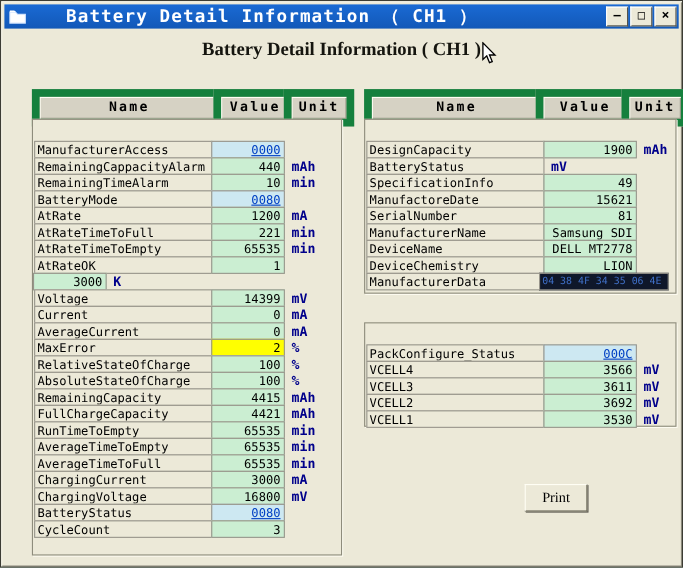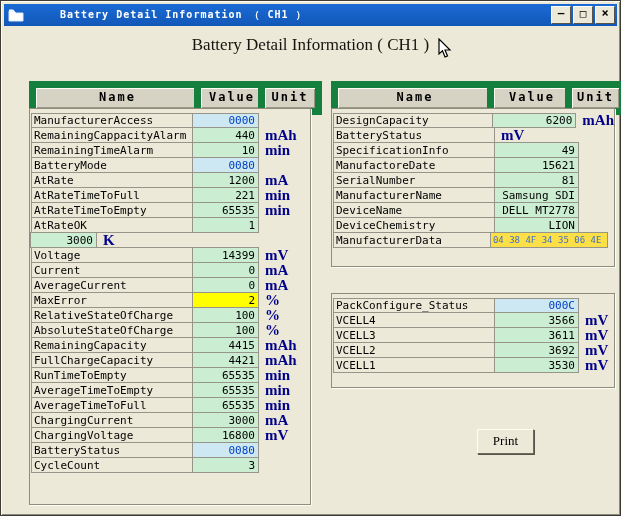--- a/index.html
+++ b/index.html
@@ -5,63 +5,63 @@
   html,body{margin:0;padding:0;width:621px;height:516px;overflow:hidden;
     font-family:"DejaVu Sans Mono",monospace;background:#3a7a78;}
   #window{position:absolute;left:0;top:0;width:619px;height:514px;
     background:#ece9d8;border:1px solid #3c3c34;
     box-shadow:inset 1px 1px 0 #fffef2, inset -1px -1px 0 #8a887a;}
   
   #titlebar{position:absolute;left:3px;top:3px;right:3px;height:22px;
     background:linear-gradient(180deg,#1a6ad4 0%,#1258b8 100%);
     display:flex;align-items:center;padding:0 2px;}
   #titlebar .appicon{width:16px;height:14px;margin:0 4px 0 2px;flex:0 0 auto;}
-  #titlebar .ttext{color:#fff;font-weight:bold;font-size:10px;letter-spacing:1px;
+  #titlebar .ttext{color:#fff;font-weight:bold;font-size:16px;letter-spacing:1px;
     flex:1;white-space:nowrap;overflow:hidden;padding-left:32px;}
   .winbtn{width:18px;height:16px;margin-left:2px;background:#ece9d8;
     border:1px solid;border-color:#fff #55534a #55534a #fff;
     font-size:11px;font-weight:bold;line-height:13px;text-align:center;
     color:#000;cursor:default;user-select:none;}
   .winbtn.close{font-size:12px;}
   
   #heading{position:absolute;left:0;top:34px;width:100%;text-align:center;
-    font-family:"Liberation Serif",serif;font-weight:normal;font-size:17px;color:#15150f;}
+    font-family:"Liberation Serif",serif;font-weight:bold;font-size:17px;color:#15150f;}
   #cursor{position:absolute;left:437px;top:37px;}
   
   .hdr{position:absolute;height:20px;background:#d6d2c4;
     border:7px solid #15803d;
     box-shadow:inset 1px 1px 0 #fffef4, inset -1px -1px 0 #9a9888;
     font-size:12px;font-weight:bold;letter-spacing:2px;color:#000;
     text-align:center;line-height:19px;}
   
   .panel{position:absolute;border:1px solid #8e8c7c;box-shadow:1px 1px 0 #fffef4;
     padding:1px 0 0 1px;background:#ece9d8;}
   .trow{display:flex;height:16px;margin-top:-1px;}
-  .trow:first-child{margin-top:2px;align-items:center;}
+  .trow:first-child{margin-top:18px;}
   .cname{width:158px;background:#ece9d8;border:1px solid #97948a;
     font-size:11px;color:#000;display:flex;align-items:center;
     padding-left:2px;white-space:nowrap;overflow:hidden;}
   .cvalue{width:62px;background:#cbeed2;border:1px solid #97948a;margin-left:-1px;
     font-size:11px;color:#000;display:flex;align-items:center;justify-content:flex-end;
     padding-right:3px;white-space:nowrap;}
   .rt .cvalue{width:80px;}
-  .cvalue.hex{color:#0040c4;background:#cde8f2;}
+  .cvalue.hex{color:#0040c4;background:#cde8f2;text-decoration:underline;}
   .cvalue.warn{background:#ffff00;color:#000;}
-  .rt .cvalue.hexdata{width:114px;font-size:9px;color:#4070c8;background:#fde047;
+  .rt .cvalue.hexdata{width:114px;font-size:9px;color:#4070c8;background:#0f172a;
     letter-spacing:0;justify-content:flex-start;padding-left:2px;}
-  .cunit{padding-left:6px;font-size:15px;font-weight:bold;color:#00008b;
-    display:flex;align-items:center;font-family:Liberation Serif, serif;}
+  .cunit{padding-left:6px;font-size:12px;font-weight:bold;color:#00008b;
+    display:flex;align-items:center;}
   
   .pushbtn{position:absolute;height:23px;background:#ece9d8;
     border:1px solid;border-color:#fffef4 #6e6c5c #6e6c5c #fffef4;
     box-shadow:1px 1px 0 #55534a;
     font-family:"Liberation Serif",serif;font-size:13px;color:#000;
     text-align:center;line-height:21px;cursor:default;user-select:none;}
   #save-btn{left:405px;top:439px;width:57px;}
-  #print-btn{left:476px;top:428px;width:55px;}
+  #print-btn{left:476px;top:439px;width:55px;}
 </style>
 </head>
 <body>
 
 <div id="window">
 
   <div id="titlebar">
     <svg class="appicon" viewBox="0 0 16 14">
       <path d="M1 3 L6 3 L8 5 L15 5 L15 13 L1 13 Z" fill="#fff" stroke="#d8e8ff" stroke-width="1"></path>
       <path d="M1 3 L1 1.5 L5 1.5 L6.5 3" fill="#fff"></path>
@@ -207,21 +207,21 @@
           <div class="cvalue">3</div>
           <div class="cunit"></div>
         </div>
       </div>
   </div>
 
   <div class="panel rt" style="left:330px;top:107px;width:281px;height:156px;">
     <div id="rt1-rows">
         <div class="trow">
           <div class="cname">DesignCapacity</div>
-          <div class="cvalue">6200</div>
+          <div class="cvalue">1900</div>
           <div class="cunit">mAh</div>
         </div>
         <div class="trow">
           <div class="cname">BatteryStatus</div>
           <div class="cunit">mV</div>
         </div>
         <div class="trow">
           <div class="cname">SpecificationInfo</div>
           <div class="cvalue">49</div>
           <div class="cunit"></div>

